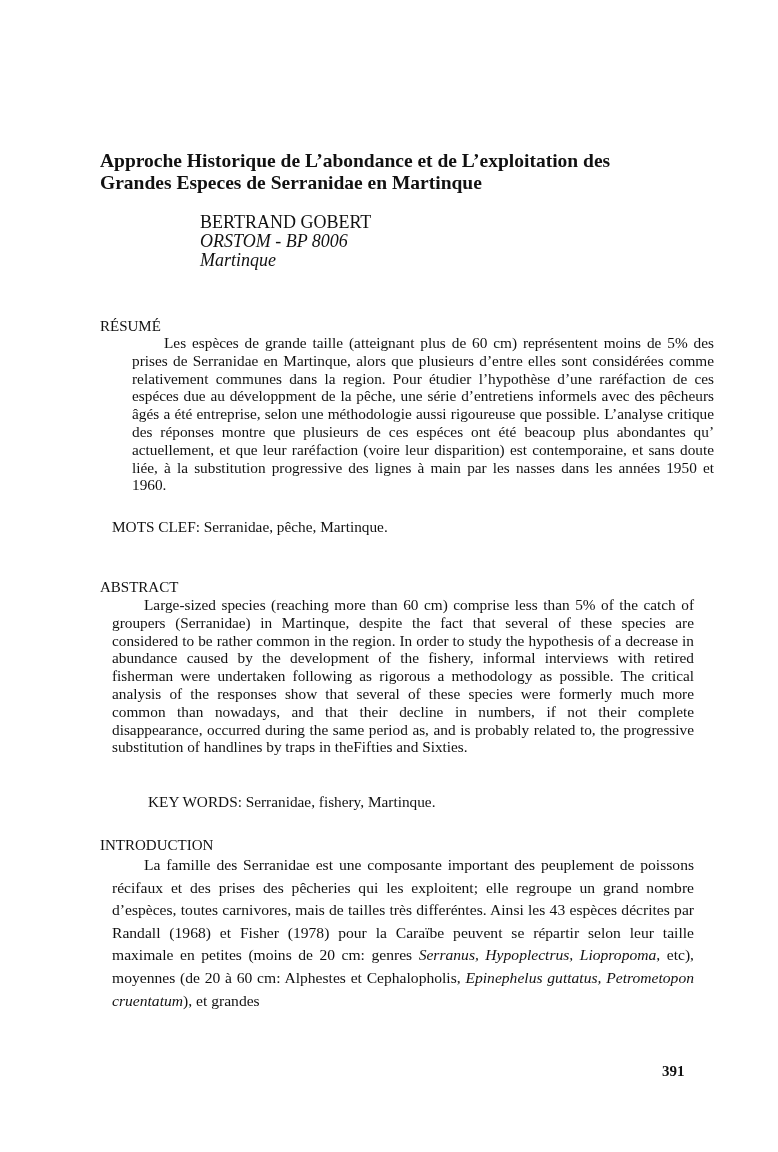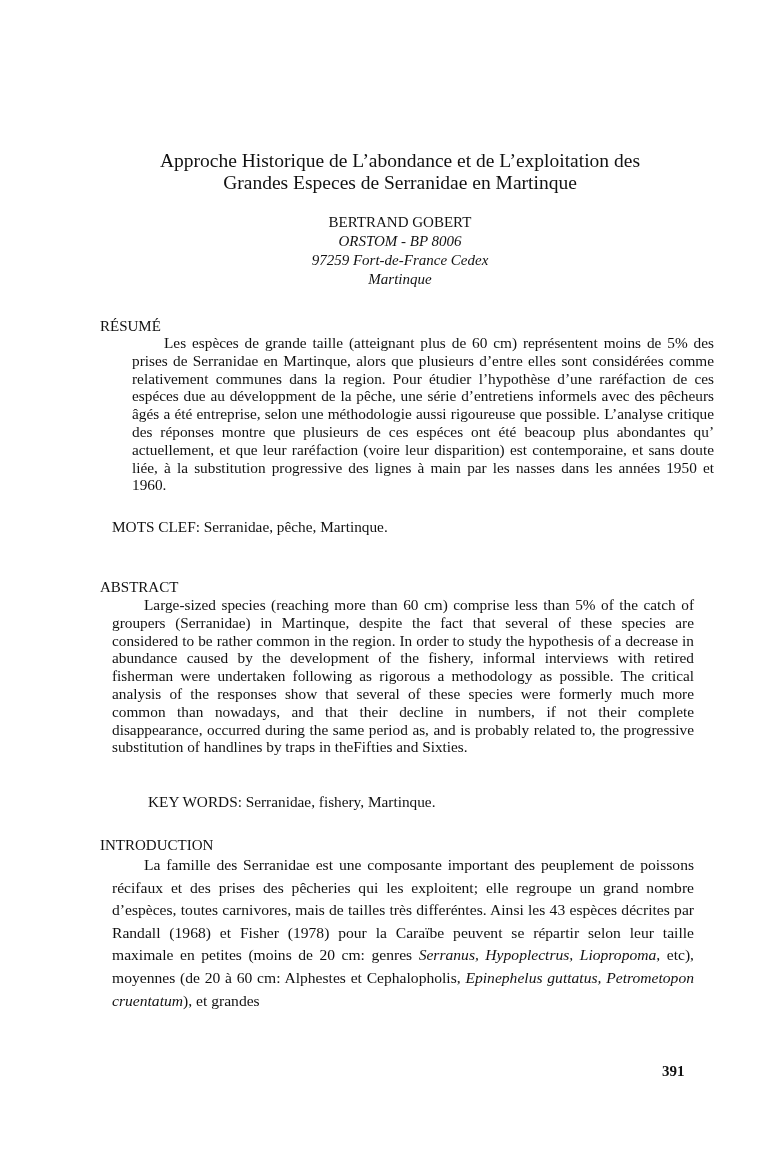--- a/index.html
+++ b/index.html
@@ -1,23 +1,23 @@
 <!DOCTYPE html>
 <html><head>
   <meta charset="utf-8">
   <style>
     html, body { margin: 0; padding: 0; background: #ffffff; }
     body { width: 778px; height: 1152px; position: relative; overflow: hidden;
            font-family: "Liberation Serif", "DejaVu Serif", serif; color: #111; }
     .header-cut { position: absolute; top: -8px; left: 0; width: 778px; text-align: center;
                   font-size: 14px; color: #222; }
-    .title { position: absolute; top: 150px; left: 100px; width: 600px; text-align: center;
-             font-weight: normal; font-size: 19.5px; line-height: 22px; }
-    .author-block { position: absolute; top: 213px; left: 200px; width: 400px; text-align: center;
-                    font-size: 15px; line-height: 19px; }
+    .title { position: absolute; top: 150px; left: 100px; width: 600px; 
+             font-weight: bold; font-size: 19.5px; line-height: 22px; }
+    .author-block { position: absolute; top: 213px; left: 200px; width: 400px; 
+                    font-size: 18px; line-height: 19px; }
     .author-block .it { font-style: italic; }
     .section-head { position: absolute; left: 100px; width: 600px; 
                     font-size: 15px; line-height: 18px; }
     .para { position: absolute; left: 112px; width: 582px; font-size: 15.3px; line-height: 17.8px;
             text-align: justify; }
     .para p { margin: 0; text-indent: 32px; }
     .kw { position: absolute; left: 112px; width: 582px; font-size: 15.3px; line-height: 18px; }
     .page-num { position: absolute; top: 1063px; left: 662px; font-weight: bold; font-size: 15px; }
     i { font-style: italic; }
   </style>
@@ -27,21 +27,20 @@
 <div class="header-cut"></div>
 
 <div class="title">
   <div>Approche Historique de L’abondance et de L’exploitation des</div>
   <div>Grandes Especes de Serranidae en Martinque</div>
 </div>
 
 <div class="author-block">
   <div>BERTRAND GOBERT</div>
   <div class="it">ORSTOM - BP 8006</div>
-  <div class="it">97259 Fort-de-France Cedex</div>
   <div class="it">Martinque</div>
 </div>
 
 <div class="section-head" style="top:317px;">RÉSUMÉ</div>
 <div class="para" style="top:334px;margin-left:20px;">
   <p>Les espèces de grande taille (atteignant plus de 60 cm) représentent moins de 5% des prises de Serranidae en Martinque, alors que plusieurs d’entre elles sont considérées comme relativement communes dans la region. Pour étudier l’hypothèse d’une raréfaction de ces espéces due au développment de la pêche, une série d’entretiens informels avec des pêcheurs âgés a été entreprise, selon une méthodologie aussi rigoureuse que possible. L’analyse critique des réponses montre que plusieurs de ces espéces ont été beacoup plus abondantes qu’ actuellement, et que leur raréfaction (voire leur disparition) est contemporaine, et sans doute liée, à la substitution progressive des lignes à main par les nasses dans les années 1950 et 1960.</p>
 </div>
 
 <div class="kw" style="top:518px;">MOTS CLEF: Serranidae, pêche, Martinque.</div>
 

